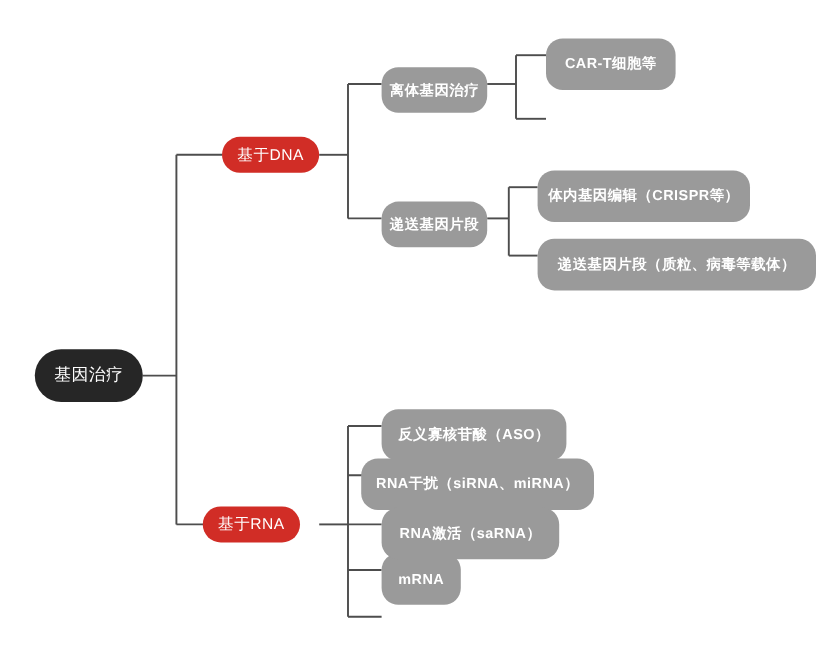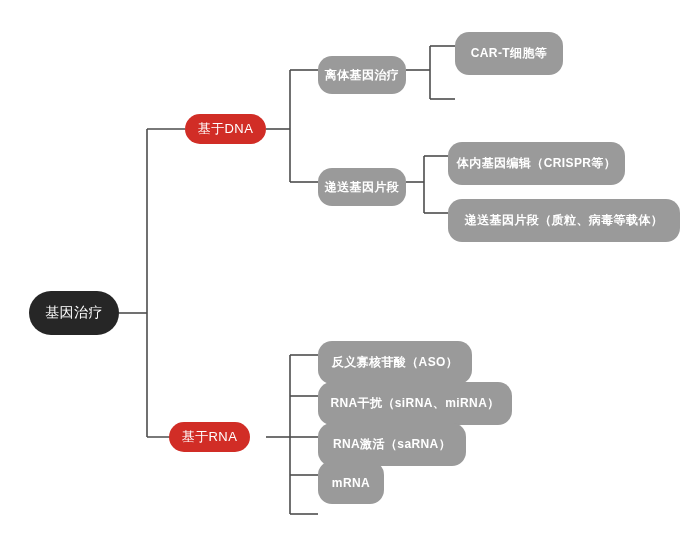--- a/index.html
+++ b/index.html
@@ -130,21 +130,21 @@
   </div>
 
   <div class="node node-branch" style="left:169px; top:422px; width:81px;">
     <span>基于RNA</span>
   </div>
 
   <div class="node node-leaf" style="left:318px; top:341px; width:154px;">
     <span>反义寡核苷酸（ASO）</span>
   </div>
 
-  <div class="node node-leaf" style="left:318px; top:382px; width:194px;">
+  <div class="node node-leaf" style="left:301px; top:382px; width:194px;">
     <span>RNA干扰（siRNA、miRNA）</span>
   </div>
 
   <div class="node node-leaf" style="left:318px; top:461px; width:66px;">
     <span>mRNA</span>
   </div>
 
   <div class="node node-leaf" style="left:318px; top:423px; width:148px;">
     <span>RNA激活（saRNA）</span>
   </div>

